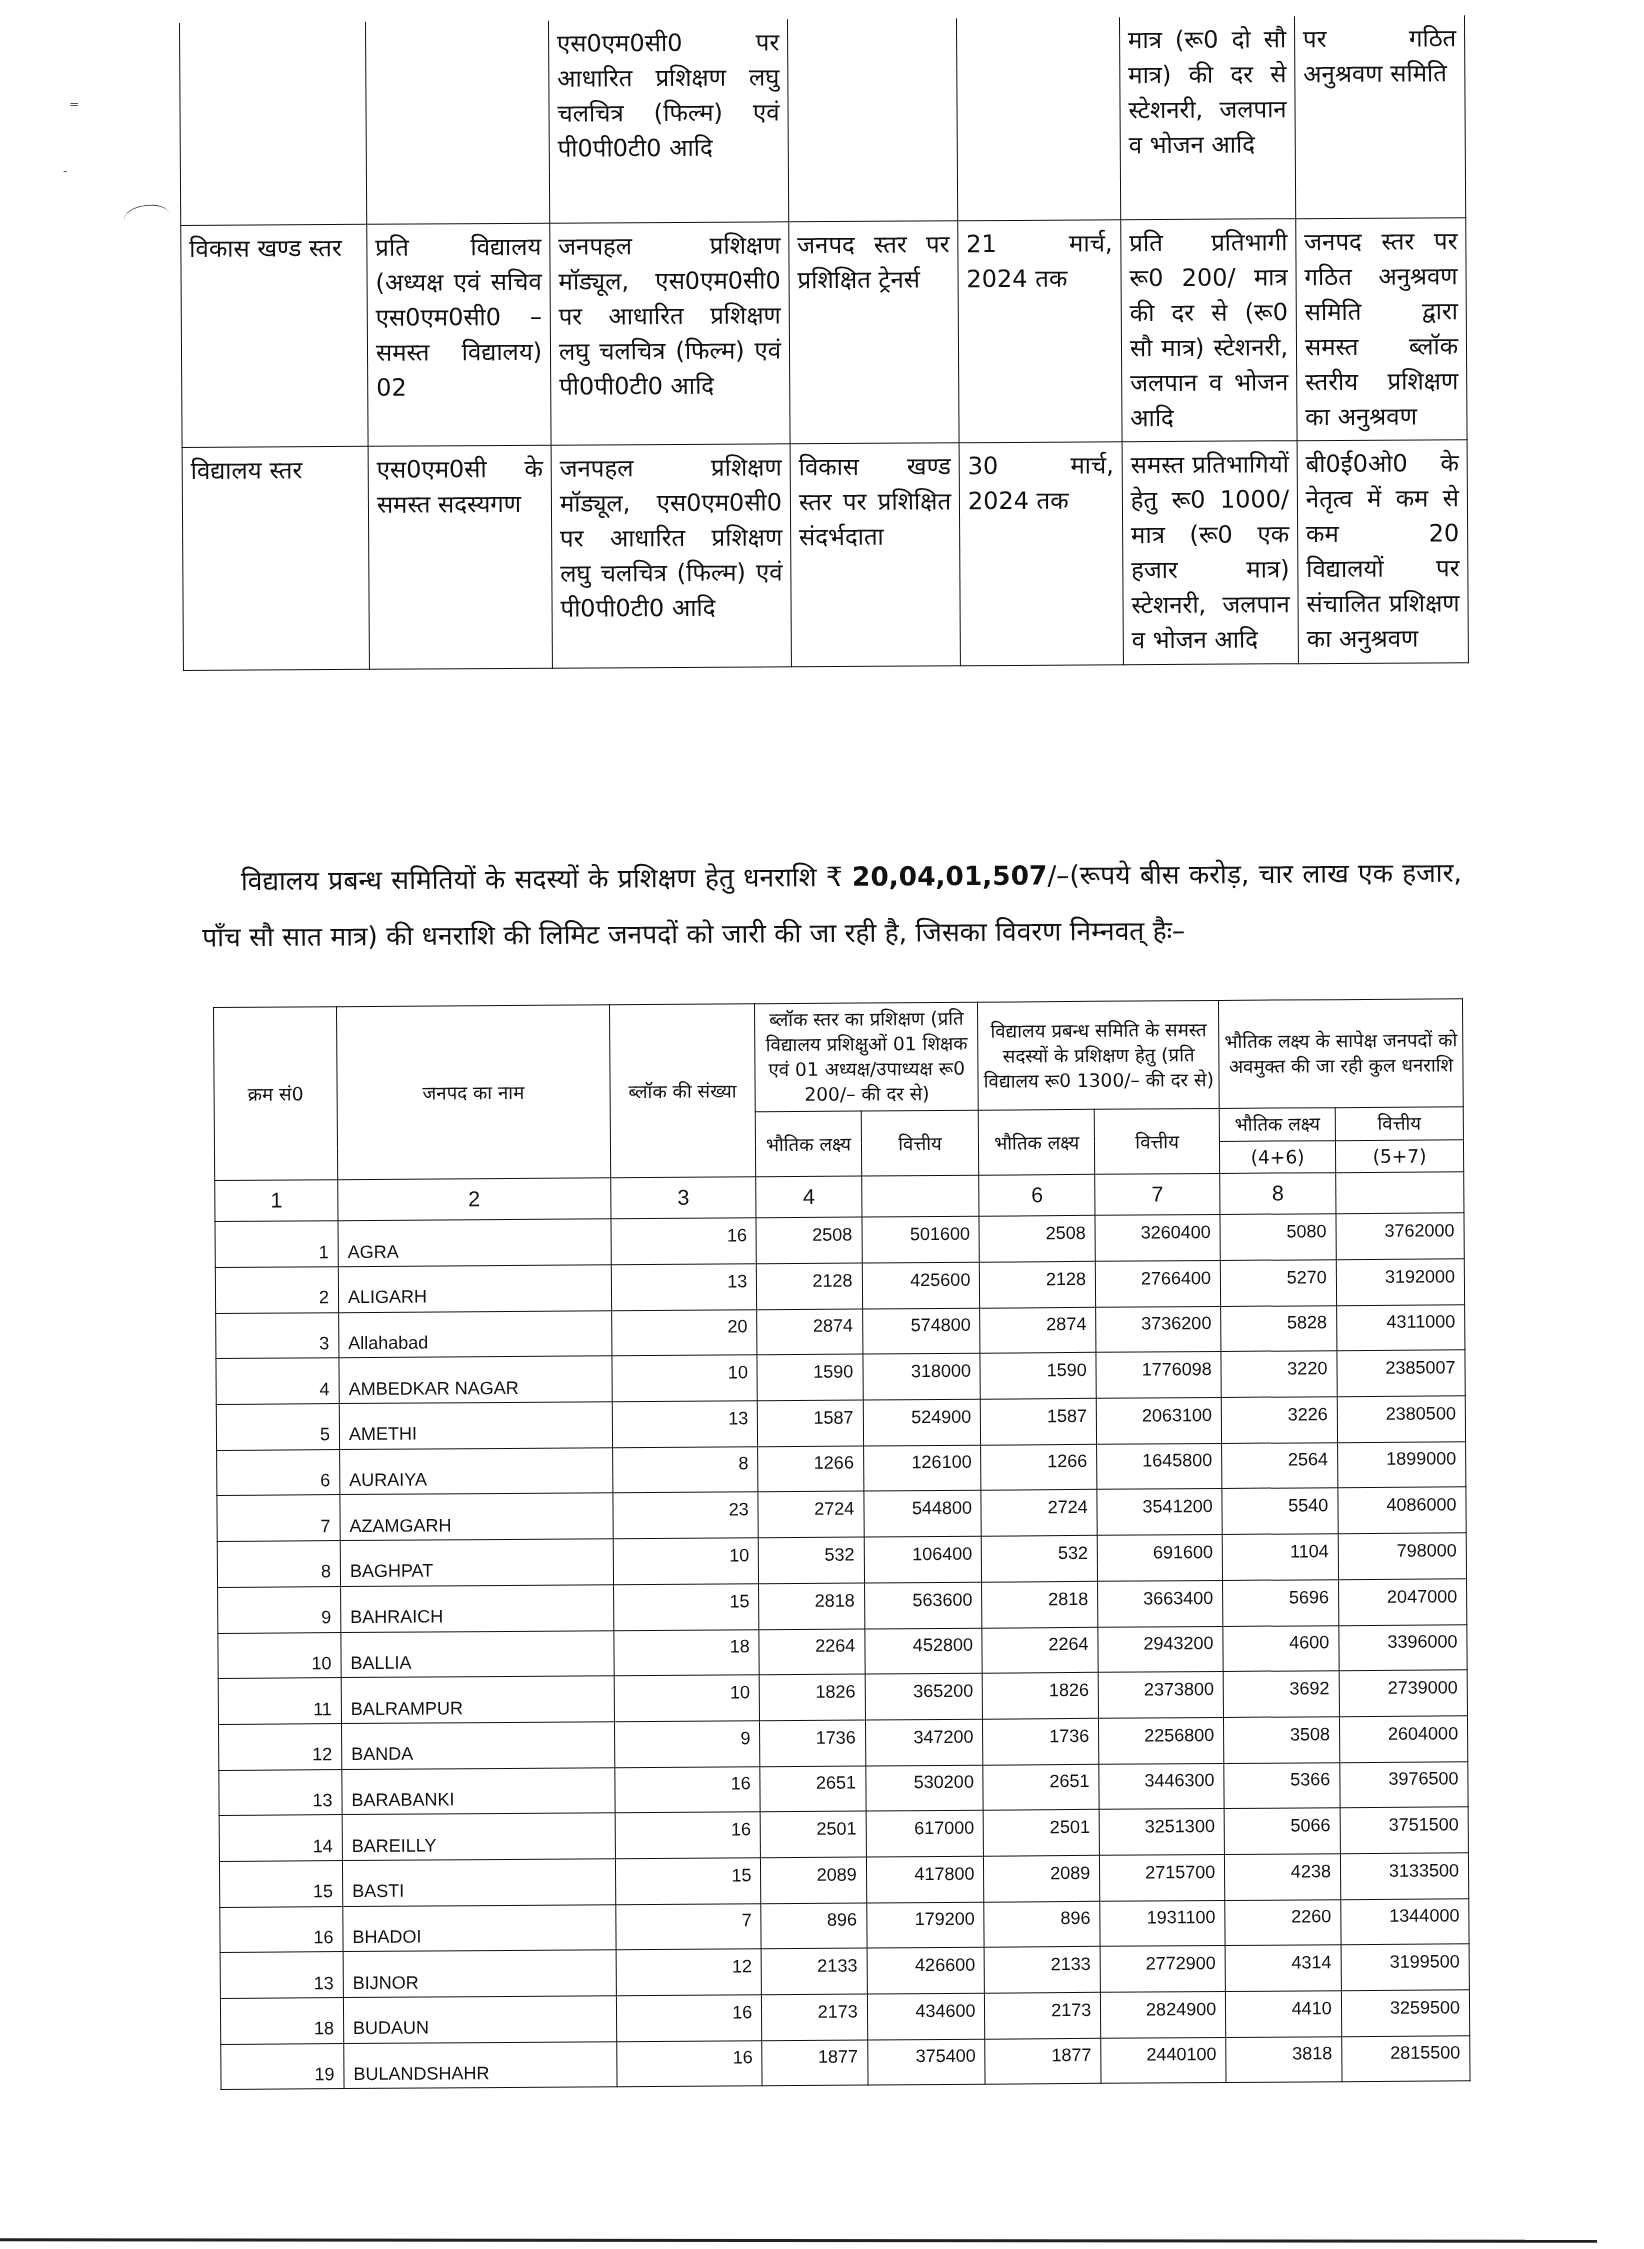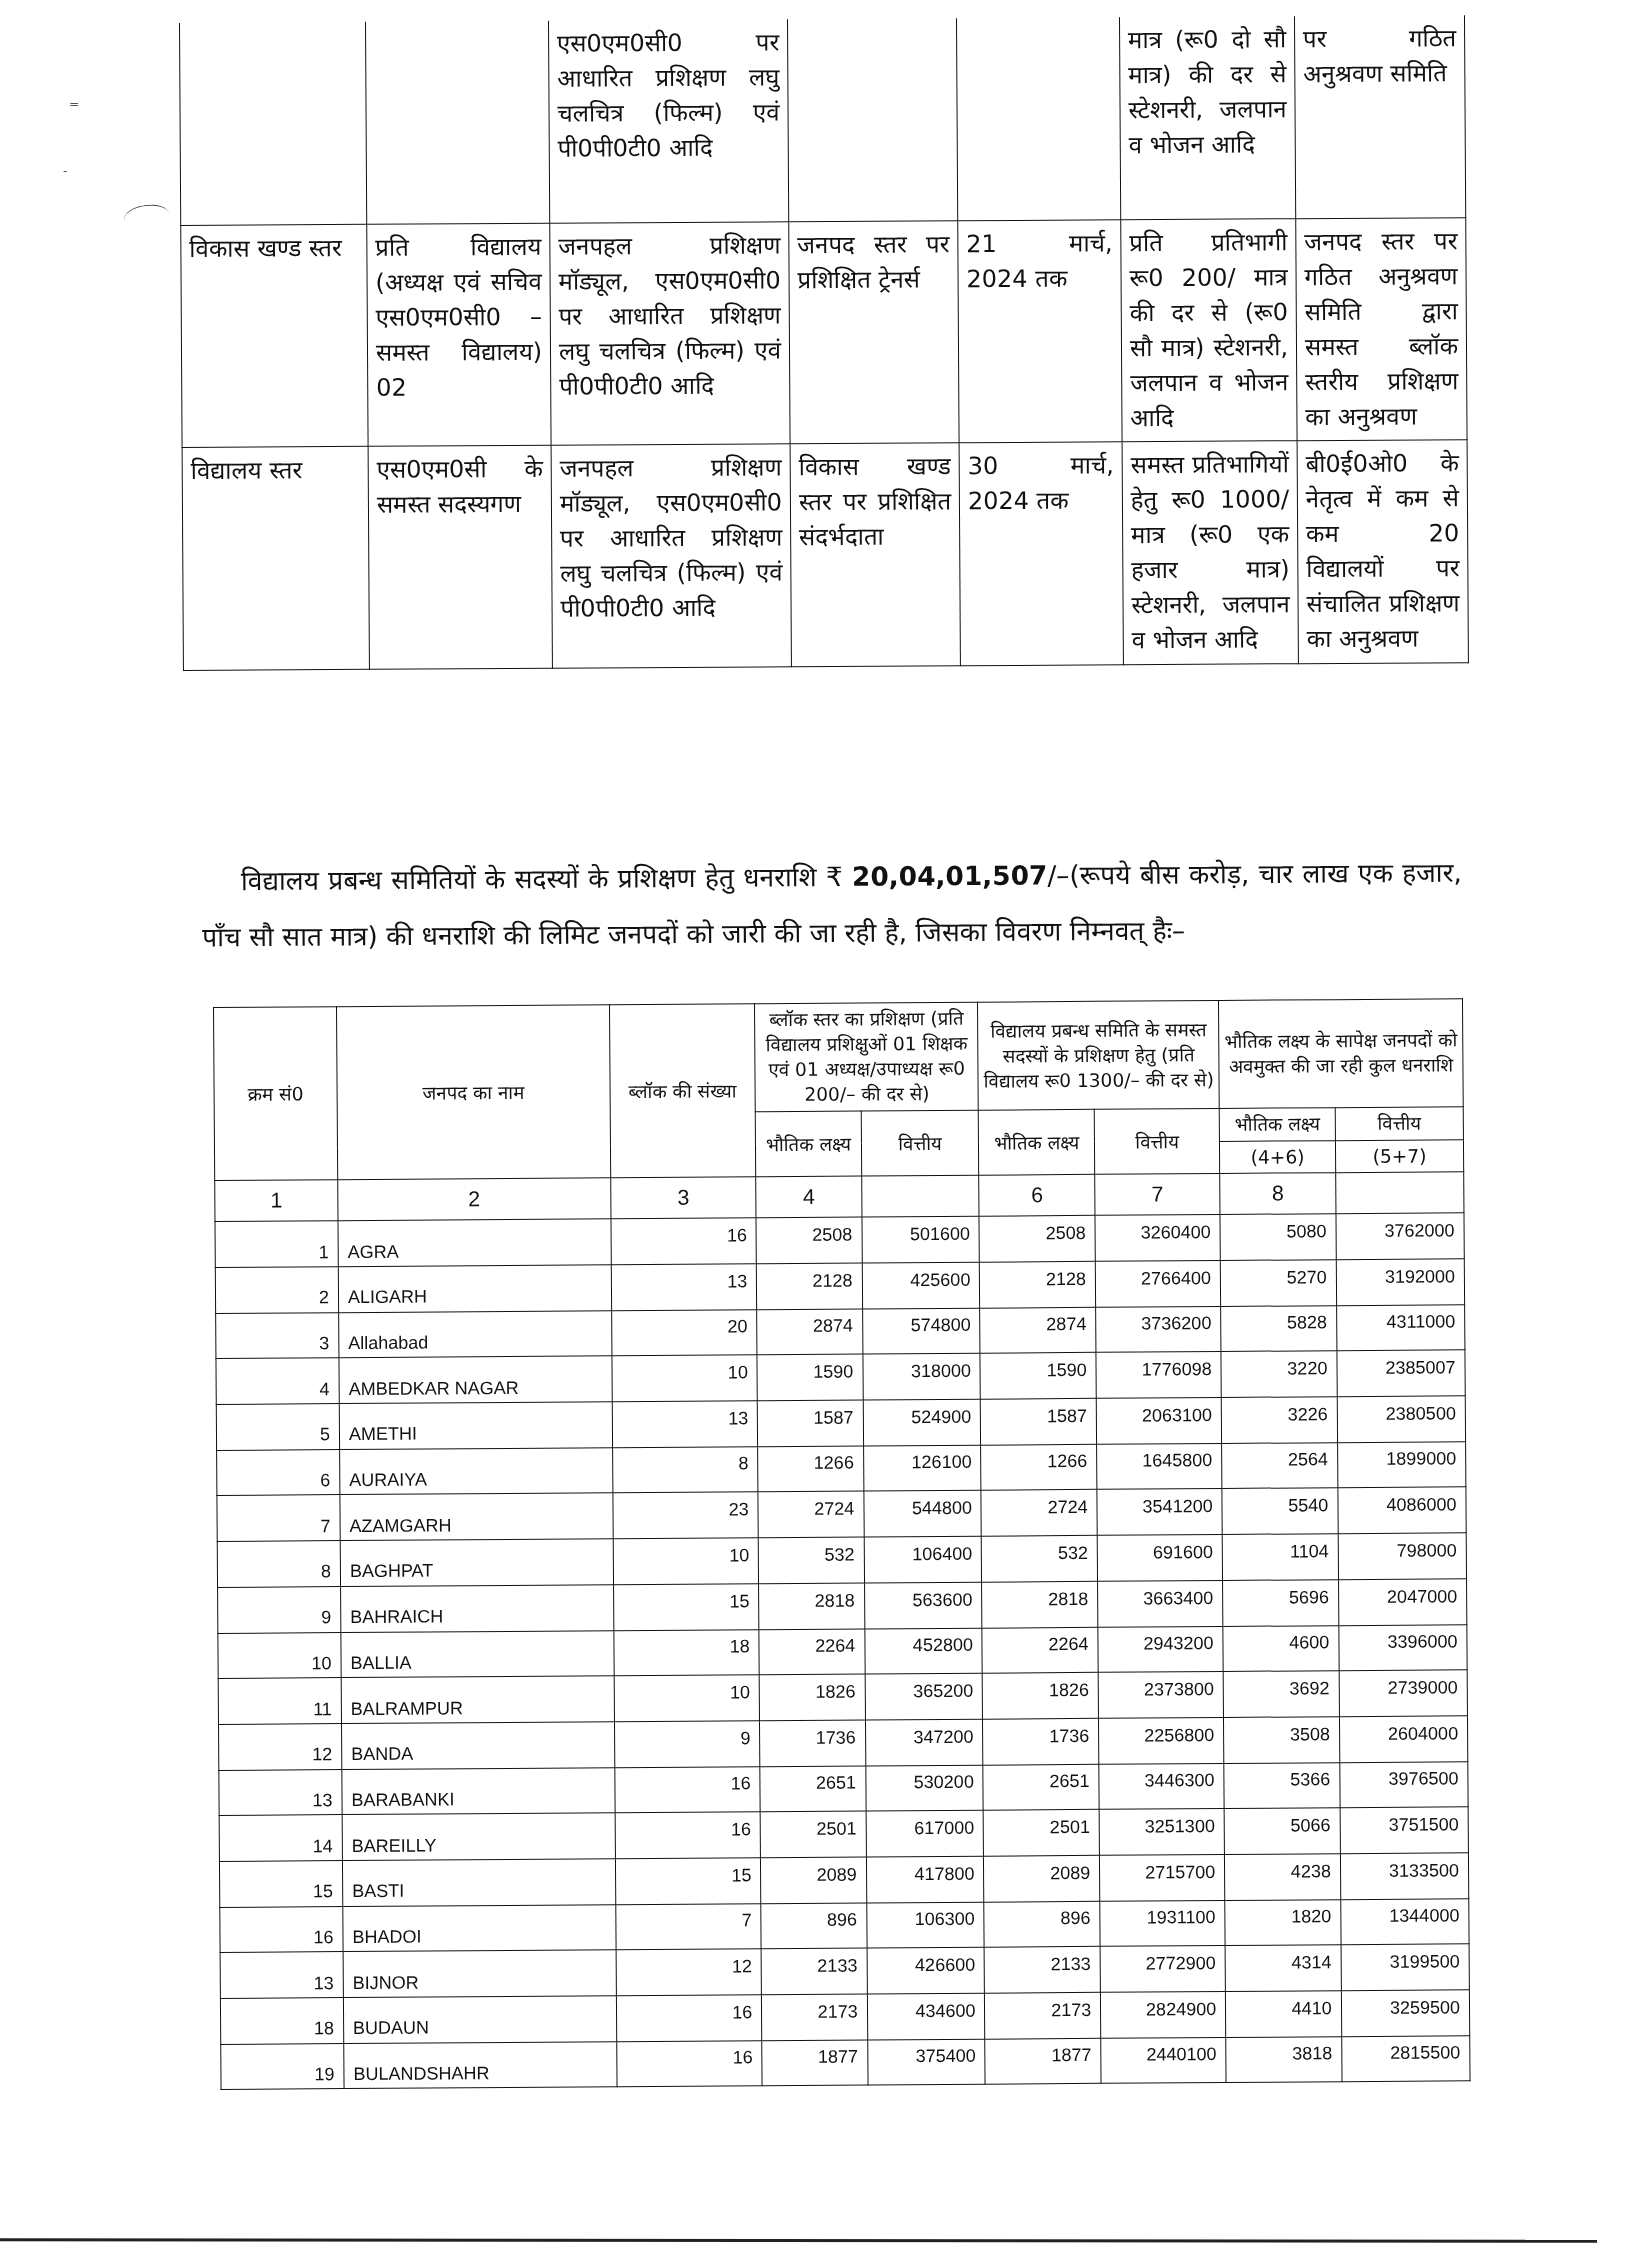--- a/index.html
+++ b/index.html
@@ -314,24 +314,24 @@
           <td class="num">2089</td>
           <td class="num">2715700</td>
           <td class="num">4238</td>
           <td class="num">3133500</td>
         </tr>
         <tr>
           <td class="sn">16</td>
           <td class="name">BHADOI</td>
           <td class="num">7</td>
           <td class="num">896</td>
-          <td class="num">106300</td>
+          <td class="num">179200</td>
           <td class="num">896</td>
           <td class="num">1931100</td>
-          <td class="num">1820</td>
+          <td class="num">2260</td>
           <td class="num">1344000</td>
         </tr>
         <tr>
           <td class="sn">13</td>
           <td class="name">BIJNOR</td>
           <td class="num">12</td>
           <td class="num">2133</td>
           <td class="num">426600</td>
           <td class="num">2133</td>
           <td class="num">2772900</td>

